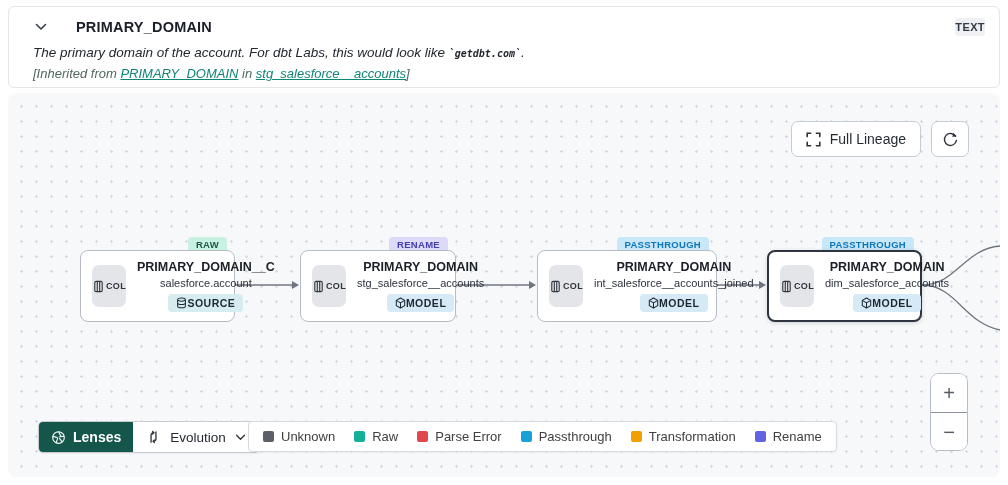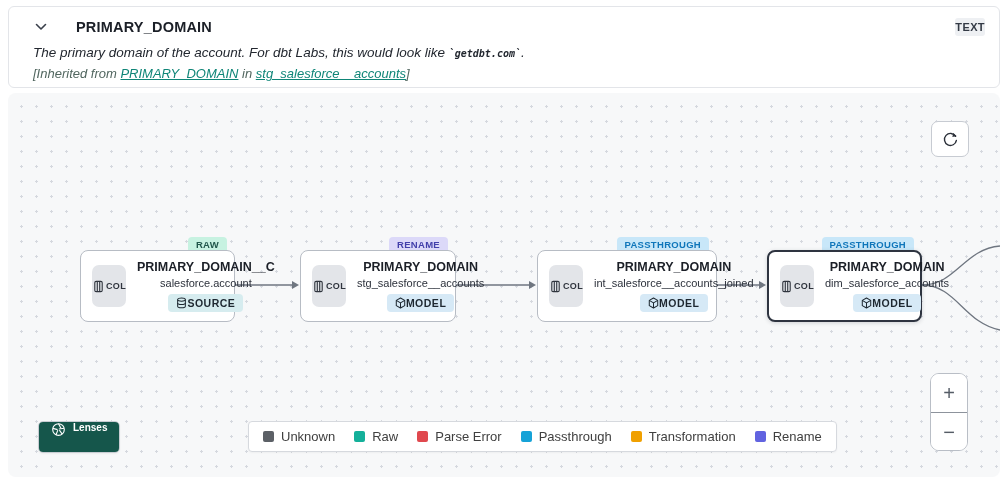--- a/index.html
+++ b/index.html
@@ -88,23 +88,23 @@
   .type-source { background:#d6ecef; }
   .type-model  { background:#d6e9f6; }
 
   
   .lens-group {
     position:absolute; left:30px; bottom:24px; height:32px;
     display:flex; align-items:stretch; border:1px solid #c9cdd3; border-radius:5px;
     overflow:hidden; background:#fff; box-shadow:0 1px 2px rgba(0,0,0,0.05);
   }
   .lenses-btn {
-    display:flex; gap:7px; padding:0 12px;
+    display:flex; align-items:center; gap:7px; padding:0 12px;
     background:#15564b; color:#fff; border:none; cursor:pointer;
-    font-family:inherit; font-size:10px; font-weight:700;
+    font-family:inherit; font-size:14px; font-weight:700;
   }
   .lens-select {
     display:flex; align-items:center; gap:9px; padding:0 13px;
     background:#fff; border:none; cursor:pointer;
     font-family:inherit; font-size:13.5px; color:#252a32;
   }
   .legend-box {
     position:absolute; left:240px; bottom:25px; height:31px;
     display:flex; align-items:center; gap:19px; padding:0 14px;
     background:#fff; border:1px solid #d6d9de; border-radius:4px;
@@ -157,20 +157,31 @@
       <path d="M914 192 C 948 192, 956 156, 992 153"></path>
       <path d="M914 192 C 948 192, 956 230, 992 237"></path>
     </g>
     <g fill="#6f7680">
       <polygon points="284,188 291,192 284,196"></polygon>
       <polygon points="521,188 528,192 521,196"></polygon>
       <polygon points="751,188 758,192 751,196"></polygon>
     </g>
   </svg>
 
+  <button class="full-lineage-btn">
+    <span>
+      <svg width="15" height="15" viewBox="0 0 15 15" fill="none" stroke="#2b3039" stroke-width="1.6" stroke-linecap="round">
+        <path d="M1.2 4.6 V1.2 H4.6"></path>
+          <path d="M10.4 1.2 H13.8 V4.6"></path>
+          <path d="M13.8 10.4 V13.8 H10.4"></path>
+          <path d="M4.6 13.8 H1.2 V10.4"></path>
+      </svg>
+    </span>
+    <span>Full Lineage</span>
+  </button>
   <button class="refresh-btn">
     <span>
       <svg width="17" height="17" viewBox="0 0 17 17" fill="none">
         <path d="M13.6 5.3 A6 6 0 1 0 14.4 9.4" stroke="#2b3039" stroke-width="1.4" stroke-linecap="round"></path>
         <polygon points="11.2,1.9 14.6,5.1 10.4,5.9" fill="#2b3039"></polygon>
       </svg>
     </span>
   </button>
 
   <div class="node" style="left:72px; width:155px;">
@@ -300,20 +311,36 @@
             <circle cx="8" cy="8" r="6.2"></circle>
             <path d="M8 1.8 L10.6 6.7"></path>
             <path d="M13.9 6.6 L8.4 7.4"></path>
             <path d="M12 13 L8.9 8.6"></path>
             <path d="M5.3 13.8 L7.3 8.7"></path>
             <path d="M2 6.8 L7 8.1"></path>
           </svg>
       </span>
       <span>Lenses</span>
     </button>
+    <button class="lens-select">
+      <span>
+        <svg width="15" height="16" viewBox="0 0 16 16" fill="none" stroke="#2b3039" stroke-width="1.4" stroke-linecap="round">
+            <path d="M5.4 13.5 V6 a2.6 2.6 0 0 1 2.6 -2.6"></path>
+            <path d="M10.6 2.5 V10 a2.6 2.6 0 0 1 -2.6 2.6"></path>
+            <path d="M7 2 l1.4 1.4 L7 4.8"></path>
+            <path d="M9 11.2 l-1.4 1.4 L9 14"></path>
+          </svg>
+      </span>
+      <span>Evolution</span>
+      <span>
+        <svg width="11" height="7" viewBox="0 0 12 8">
+            <polyline points="1.5,1.5 6,6 10.5,1.5" fill="none" stroke="#2b3039" stroke-width="1.5" stroke-linecap="round" stroke-linejoin="round"></polyline>
+          </svg>
+      </span>
+    </button>
   </div>
 
   <div class="legend-box">
     <div class="legend-item">
       <span class="legend-swatch" style="background: rgb(92, 96, 102);"></span>
       <span>Unknown</span>
     </div>
     <div class="legend-item">
       <span class="legend-swatch" style="background: rgb(20, 176, 154);"></span>
       <span>Raw</span>

